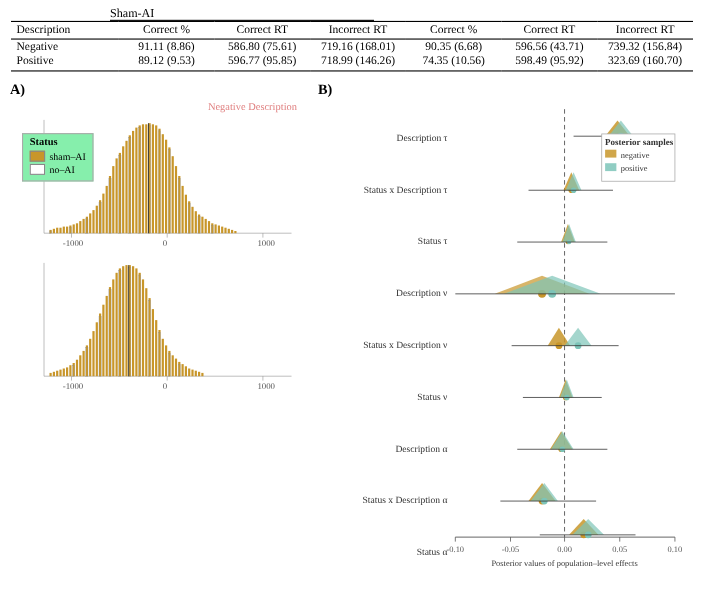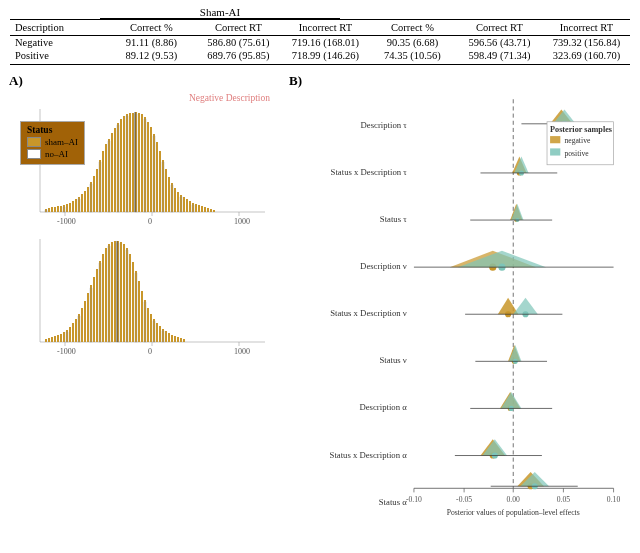--- a/index.html
+++ b/index.html
@@ -16,21 +16,21 @@
     .table-section {
       padding: 6px 10px 4px 10px;
     }
 
     .group-headers {
       display: flex;
       margin-left: 90px;
     }
 
     .group-header {
-      text-align: center;
+      text-align: left;
       border-bottom: 1px solid #000;
       font-size: 11px;
     }
 
     .sham-group {
       width: 240px;
     }
 
     .noai-group {
       width: 240px;
@@ -97,21 +97,21 @@
     }
 
     
     .legend {
       position: absolute;
       top: 28px;
       left: 10px;
       font-size: 9px;
       border: 0.5px solid #aaa;
       padding: 3px 6px;
-      background: #a16207;
+      background: #86efac;
       z-index: 10;
     }
 
     .legend-title {
       font-weight: bold;
       margin-bottom: 2px;
       font-size: 9.5px;
     }
 
     .legend-item {
@@ -191,24 +191,24 @@
           <td>91.11 (8.86)</td>
           <td>586.80 (75.61)</td>
           <td>719.16 (168.01)</td>
           <td>90.35 (6.68)</td>
           <td>596.56 (43.71)</td>
           <td>739.32 (156.84)</td>
         </tr>
         <tr>
           <td>Positive</td>
           <td>89.12 (9.53)</td>
-          <td>689.76 (95.85)</td>
+          <td>596.77 (95.85)</td>
           <td>718.99 (146.26)</td>
           <td>74.35 (10.56)</td>
-          <td>598.49 (71.34)</td>
+          <td>598.49 (95.92)</td>
           <td>323.69 (160.70)</td>
         </tr>
       </tbody>
   </table>
 </div>
 
 <div class="bottom-panels">
 
   <div class="panel-a">
     <div class="panel-label">A)</div>

